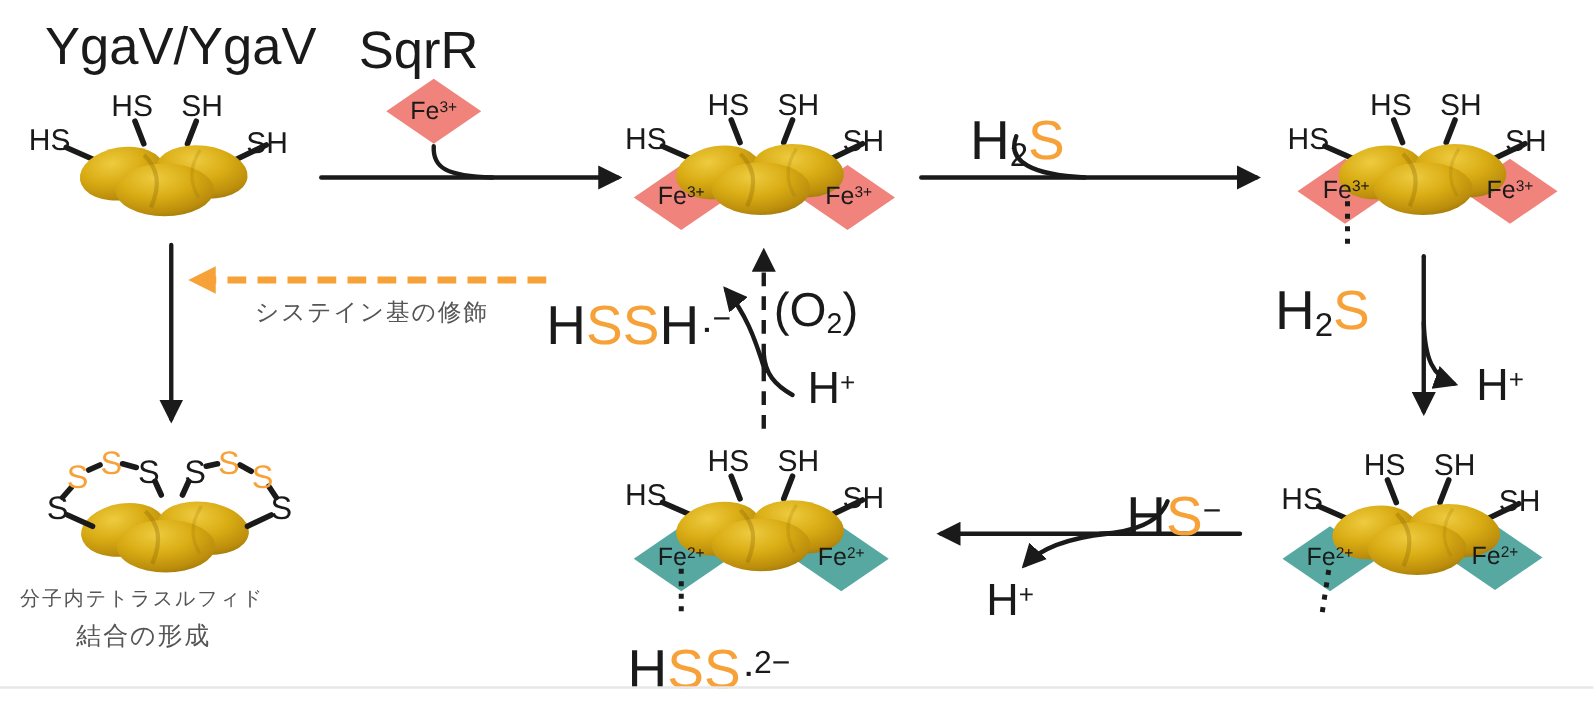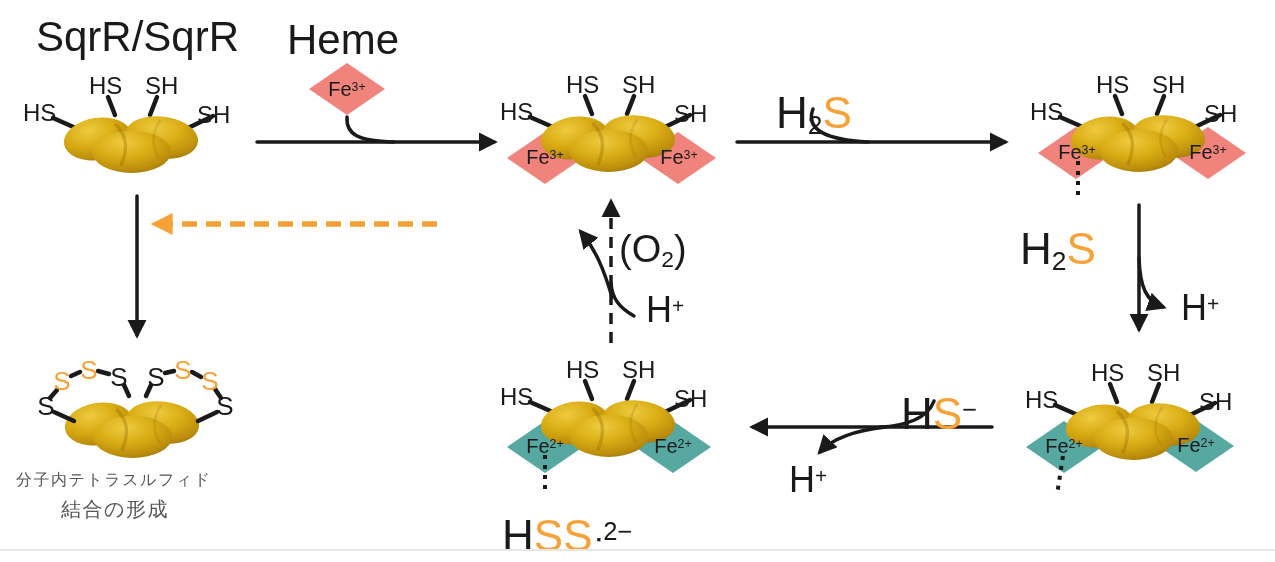--- a/index.html
+++ b/index.html
@@ -128,22 +128,22 @@
     <path d="M437,224 H155" stroke="var(--sulfur_orange,#f7a239)" stroke-width="5.5" stroke-dasharray="15 9" fill="none" marker-end="url(#mo)"></path>
     <path d="M611,343 V202" stroke="var(--ink,#1a1a1a)" stroke-width="3.5" stroke-dasharray="11 8" fill="none" marker-end="url(#mb)"></path>
 
     <g stroke="var(--ink,#1a1a1a)" stroke-width="4" stroke-dasharray="4 6">
       <path d="M1078,161 V197"></path>
       <path d="M1063,456 L1057,495"></path>
       <path d="M545,455 V489"></path>
     </g>
   </svg>
 
-  <div class="lbl title" style="left:36px;top:16px">SqrR/SqrR</div>
-  <div class="lbl title" style="left:287px;top:19px">Heme</div>
+  <div class="lbl title" style="left:36px;top:16px">YgaV/YgaV</div>
+  <div class="lbl title" style="left:287px;top:19px">SqrR</div>
 
   <div class="fe" style="left:347px;top:89px"><span>Fe</span><sup class="fesup">3+</sup></div>
   <div class="fe" style="left:545px;top:157px"><span>Fe</span><sup class="fesup">3+</sup></div>
   <div class="fe" style="left:679px;top:157px"><span>Fe</span><sup class="fesup">3+</sup></div>
   <div class="fe" style="left:1077px;top:152px"><span>Fe</span><sup class="fesup">3+</sup></div>
   <div class="fe" style="left:1208px;top:152px"><span>Fe</span><sup class="fesup">3+</sup></div>
   <div class="fe" style="left:1064px;top:446px"><span>Fe</span><sup class="fesup">2+</sup></div>
   <div class="fe" style="left:1196px;top:445px"><span>Fe</span><sup class="fesup">2+</sup></div>
   <div class="fe" style="left:545px;top:446px"><span>Fe</span><sup class="fesup">2+</sup></div>
   <div class="fe" style="left:673px;top:446px"><span>Fe</span><sup class="fesup">2+</sup></div>
@@ -188,22 +188,24 @@
 
   <div class="lbl chem-md" style="left:1181px;top:290px"><span>H</span><sup class="sp">+</sup></div>
 
   <div class="lbl chem" style="left:901px;top:358px"><span>H</span><span class="s-orange">S</span><sup class="sp">−</sup></div>
 
   <div class="lbl chem-md" style="left:789px;top:462px"><span>H</span><sup class="sp">+</sup></div>
 
 
   <div class="lbl chem" style="left:502px;top:480px"><span>H</span><span class="s-orange">S</span><span class="s-orange">S</span><span class="dot">▪</span><sup class="sp">2−</sup></div>
 
+  <div class="lbl chem" style="left:437px;top:205px"><span>H</span><span class="s-orange">S</span><span class="s-orange">S</span><span>H</span><span class="dot">▪</span><sup class="sp">−</sup></div>
 
   <div class="lbl o2" style="left:619px;top:230px"><span>(O</span><span class="sb">2</span><span>)</span></div>
 
   <div class="lbl chem-md" style="left:646px;top:292px"><span>H</span><sup class="sp">+</sup></div>
 
+  <div class="jp" style="left:204px;top:239px">システイン基の修飾</div>
   <div class="jp" style="left:16px;top:470px;font-size:16px">分子内テトラスルフィド</div>
   <div class="jp" style="left:61px;top:497px;font-size:20px">結合の形成</div>
 
   <div class="rule" style="top:549px"></div>
 </div>
 
 </body></html>

